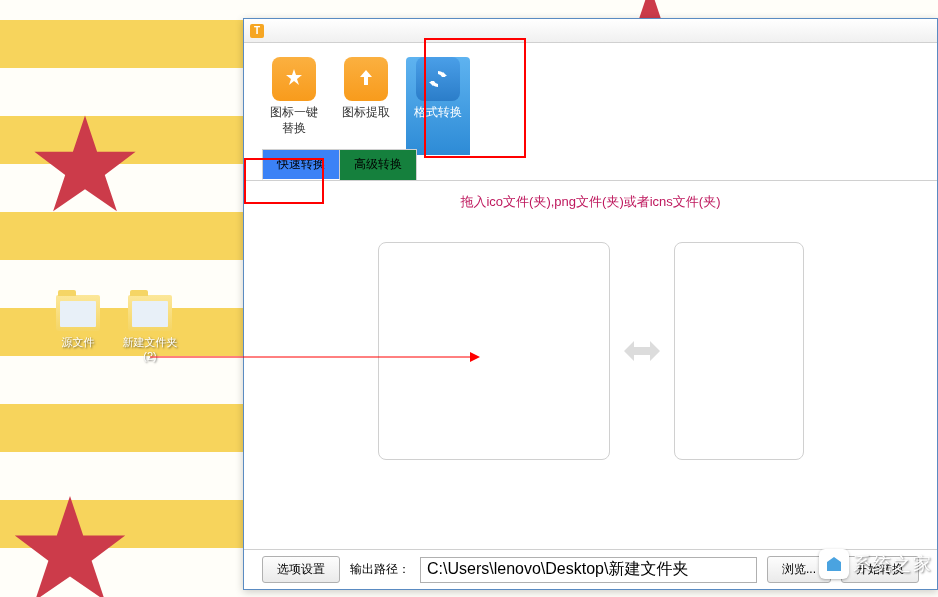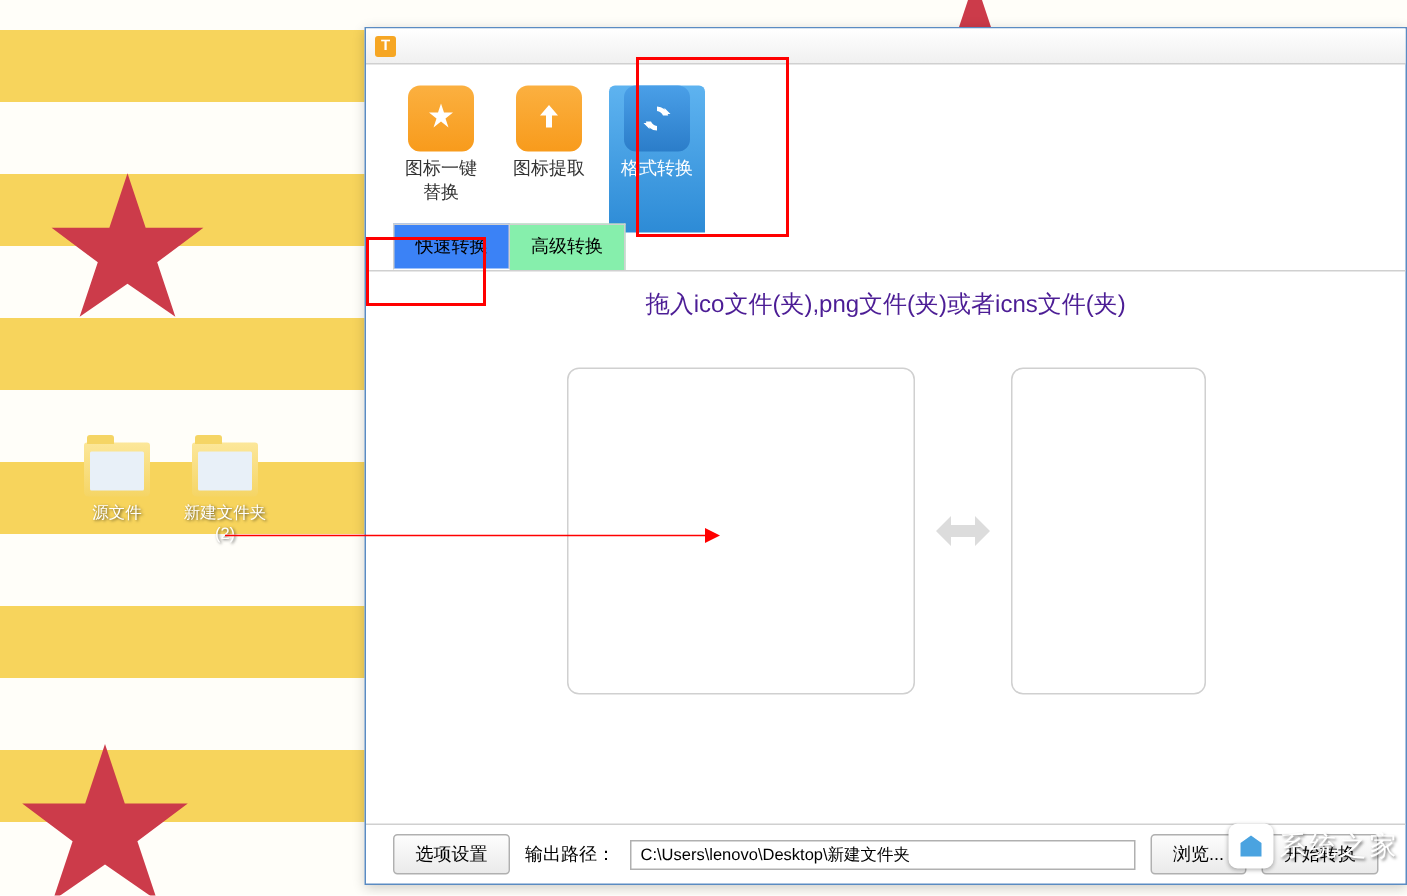--- a/index.html
+++ b/index.html
@@ -35,34 +35,34 @@
     .toolbar-btn { width: 64px; display: flex; flex-direction: column; align-items: center; cursor: pointer; padding-bottom: 8px; }
     .toolbar-btn .icon-box { width: 44px; height: 44px; border-radius: 8px; display: flex; align-items: center; justify-content: center; margin-bottom: 4px; }
     .icon-box.orange { background: linear-gradient(#fbb040, #f89b1c); }
     .icon-box.blue { background: linear-gradient(#4a9fe8, #2b7dc9); }
     .toolbar-btn.active { background: linear-gradient(#5eb3f0, #2d8bd6); color: #fff; border-radius: 4px 4px 0 0; }
     .toolbar-label { font-size: 12px; text-align: center; line-height: 1.3; color: #333; }
     .toolbar-btn.active .toolbar-label { color: #fff; }
     
     
     .tabs { display: flex; padding: 0 18px; border-bottom: 1px solid #d0d0d0; margin-top: -6px; }
-    .tab { padding: 6px 14px; font-size: 12px; border: 1px solid #d0d0d0; border-bottom: none; background: #86efac; cursor: pointer; margin-right: -1px; }
+    .tab { padding: 6px 14px; font-size: 12px; border: 1px solid #d0d0d0; border-bottom: none; background: #15803d; cursor: pointer; margin-right: -1px; }
     .tab.active { background: #3b82f6; border-bottom: 1px solid #fff; position: relative; z-index: 1; }
     
     
     .content { padding: 12px 18px; }
-    .hint-text { text-align: center; font-size: 16px; color: #4c1d95; margin-bottom: 31px; }
+    .hint-text { text-align: center; font-size: 13px; color: #be185d; margin-bottom: 31px; }
     .drop-zones { display: flex; align-items: center; gap: 12px; justify-content: center; }
     .drop-box { width: 232px; height: 218px; border: 1px solid #d0d0d0; border-radius: 8px; background: #fff; }
     .arrow-between { width: 40px; display: flex; justify-content: center; }
     
     
     .bottom-bar { position: absolute; bottom: 0; left: 0; right: 0; height: 40px; border-top: 1px solid #d0d0d0; display: flex; align-items: center; padding: 0 18px; gap: 10px; font-size: 12px; }
     .btn { padding: 4px 14px; border: 1px solid #b0b0b0; border-radius: 3px; background: linear-gradient(#fdfdfd, #eaeaea); font-size: 12px; cursor: pointer; white-space: nowrap; }
-    .path-input { flex: 1; padding: 3px 6px; border: 1px solid #b0b0b0; font-size: 11px; }
+    .path-input { flex: 1; padding: 3px 6px; border: 1px solid #b0b0b0; font-size: 16px; }
     
     
     .red-box { position: absolute; border: 2px solid red; z-index: 10; pointer-events: none; }
     .red-arrow { position: absolute; z-index: 10; pointer-events: none; }
     
     
     .watermark { position: absolute; right: 5px; bottom: 18px; z-index: 20; display: flex; align-items: center; gap: 4px; }
     .wm-badge { width: 30px; height: 30px; background: #fff; border-radius: 6px; display: flex; align-items: center; justify-content: center; box-shadow: 0 1px 3px rgba(0,0,0,.3); }
     .wm-text { color: #fff; font-size: 18px; font-weight: normal; text-shadow: 1px 1px 2px rgba(0,0,0,.5); letter-spacing: 2px; }
   </style>

